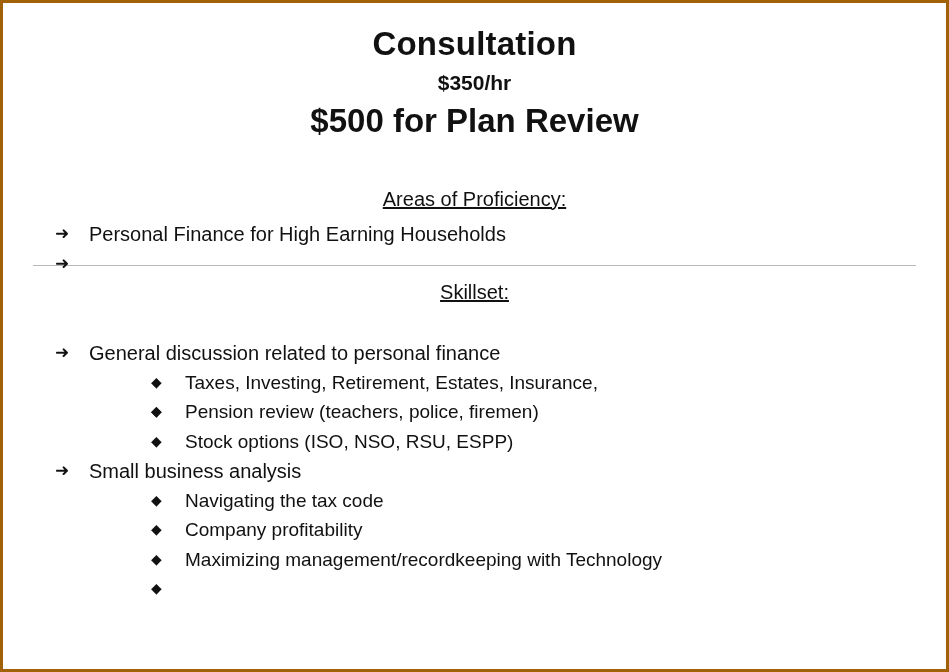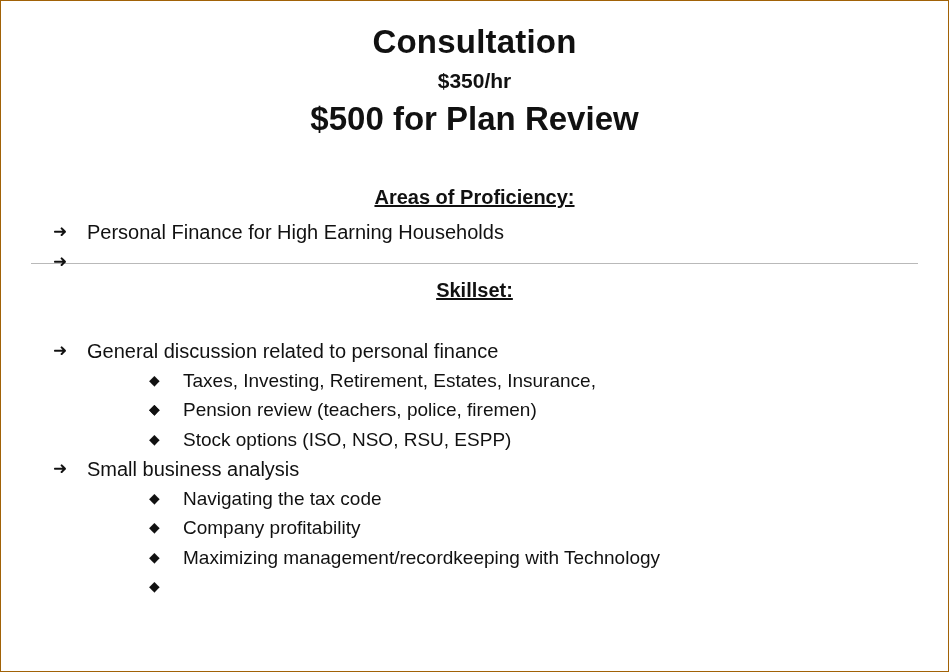--- a/index.html
+++ b/index.html
@@ -12,21 +12,21 @@
     height: 672px;
     font-family: "Liberation Sans", sans-serif;
     color: #111111;
     overflow: hidden;
   }
   .slide {
     position: relative;
     box-sizing: border-box;
     width: 949px;
     height: 672px;
-    border: 1px solid #a16207;
+    border: 3px solid #a16207;
     background: #ffffff;
     padding: 18px 24px 0 24px;
   }
   .title {
     text-align: center;
     font-size: 33px;
     font-weight: bold;
     letter-spacing: 0.2px;
     margin: 4px 0 0 0;
     line-height: 1.15;
@@ -41,21 +41,21 @@
   .subtitle2 {
     text-align: center;
     font-size: 33px;
     font-weight: bold;
     margin: 6px 0 0 0;
     line-height: 1.2;
   }
   .section-head {
     text-align: center;
     font-size: 20px;
-    font-weight: bold;
+    font-weight: normal;
     text-decoration: underline;
     margin: 0;
     line-height: 1.2;
   }
   .spacer-lg { height: 46px; }
   .spacer-md { height: 14px; }
   .spacer-sm { height: 8px; }
 
   ul.list {
     list-style: none;

